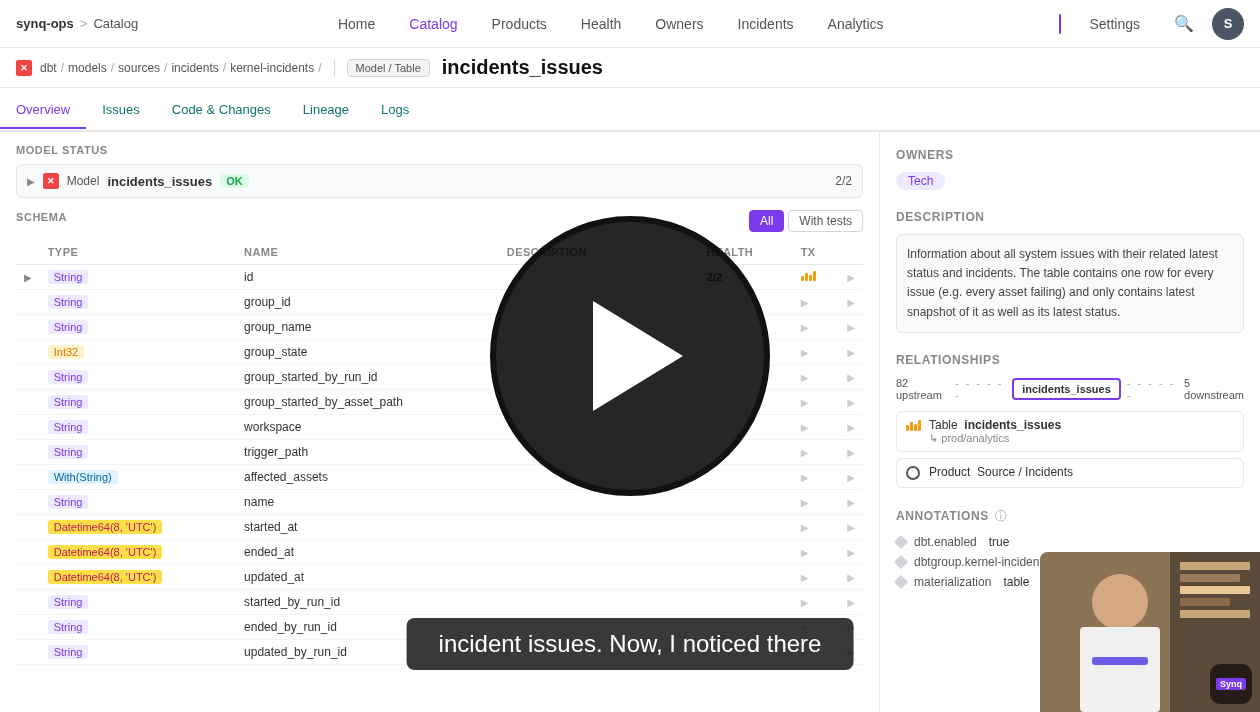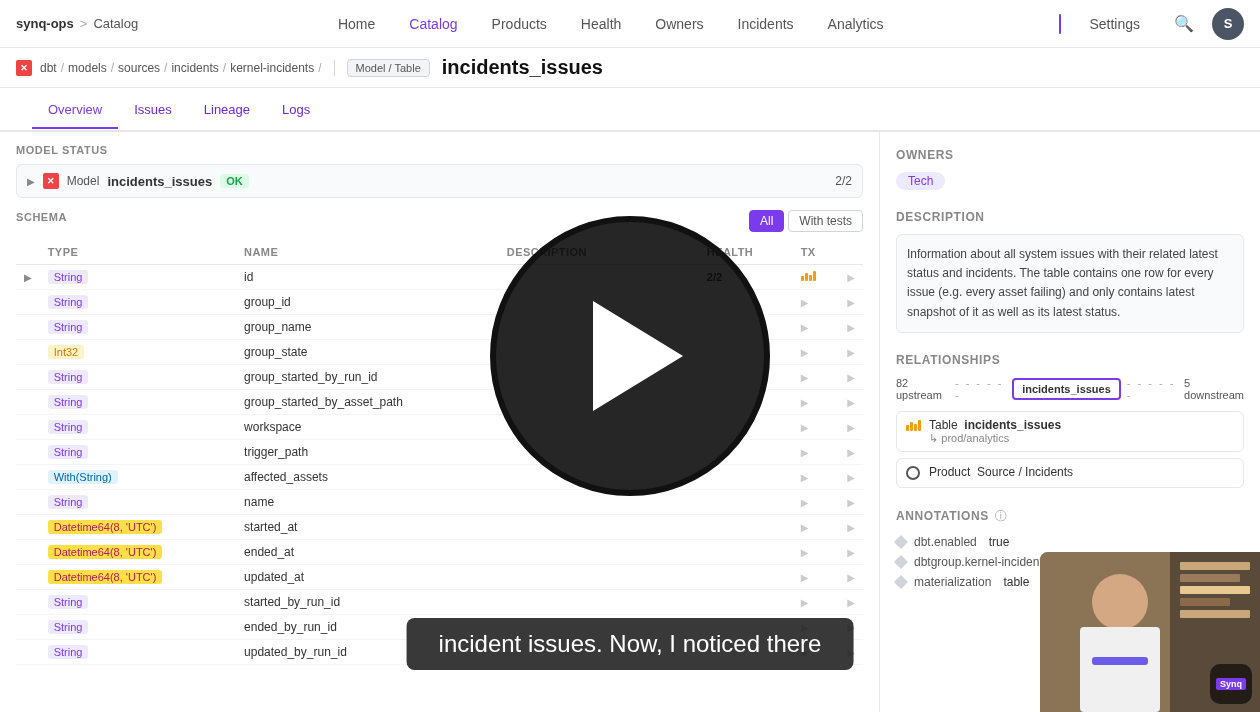--- a/index.html
+++ b/index.html
@@ -22,22 +22,22 @@
     
     .breadcrumb-bar { display: flex; align-items: center; height: 40px; padding: 0 16px; gap: 4px; font-size: 12px; color: #555; border-bottom: 1px solid #e5e7eb; }
     .breadcrumb-logo { width: 16px; height: 16px; background: #ef4444; border-radius: 2px; display: inline-flex; align-items: center; justify-content: center; color: #fff; font-size: 9px; font-weight: 700; margin-right: 4px; }
     .breadcrumb-link { color: #555; cursor: pointer; }
     .breadcrumb-sep { color: #aaa; }
     .breadcrumb-divider { width: 1px; height: 16px; background: #d1d5db; margin: 0 8px; }
     .model-table-badge { background: #f3f4f6; border: 1px solid #d1d5db; border-radius: 4px; padding: 2px 8px; font-size: 11px; color: #555; }
     .page-title { font-size: 20px; font-weight: 600; color: #111; margin-left: 8px; }
 
     
-    .tabs-bar { display: flex; align-items: center; padding: 0 32px; border-bottom: 2px solid #e5e7eb; height: 44px; gap: 0; }
-    .tab { padding: 10px 16px; font-size: 13px; color: #6d28d9; cursor: pointer; border-bottom: 2px solid transparent; margin-bottom: -2px; }
+    .tabs-bar { display: flex; align-items: center; padding: 0 0; border-bottom: 2px solid #e5e7eb; height: 44px; gap: 0; }
+    .tab { padding: 10px 16px; font-size: 13px; color: #0f766e; cursor: pointer; border-bottom: 2px solid transparent; margin-bottom: -2px; }
     .tab.active { color: #7c3aed; border-bottom-color: #7c3aed; font-weight: 500; }
 
     
     .main-content { display: flex; height: calc(712px - 48px - 40px - 44px); }
 
     
     .left-panel { flex: 1; overflow-y: auto; padding: 12px 16px; border-right: 1px solid #e5e7eb; }
 
     
     .section-label { font-size: 11px; font-weight: 600; color: #888; text-transform: uppercase; letter-spacing: 0.05em; margin-bottom: 8px; }
@@ -150,20 +150,21 @@
   <span class="breadcrumb-link">kernel-incidents</span>
   <span class="breadcrumb-sep">/</span>
   <div class="breadcrumb-divider"></div>
   <span class="model-table-badge">Model / Table</span>
   <span class="page-title">incidents_issues</span>
 </div>
 
 <div class="tabs-bar">
   <span class="tab active">Overview</span>
   <span class="tab">Issues</span>
+  <span class="tab">Code &amp; Changes</span>
   <span class="tab">Lineage</span>
   <span class="tab">Logs</span>
 </div>
 
 <div class="main-content">
 
   <div class="left-panel scrollbar-none">
 
     <div class="section-label">MODEL STATUS</div>
     <div class="model-status-row">

